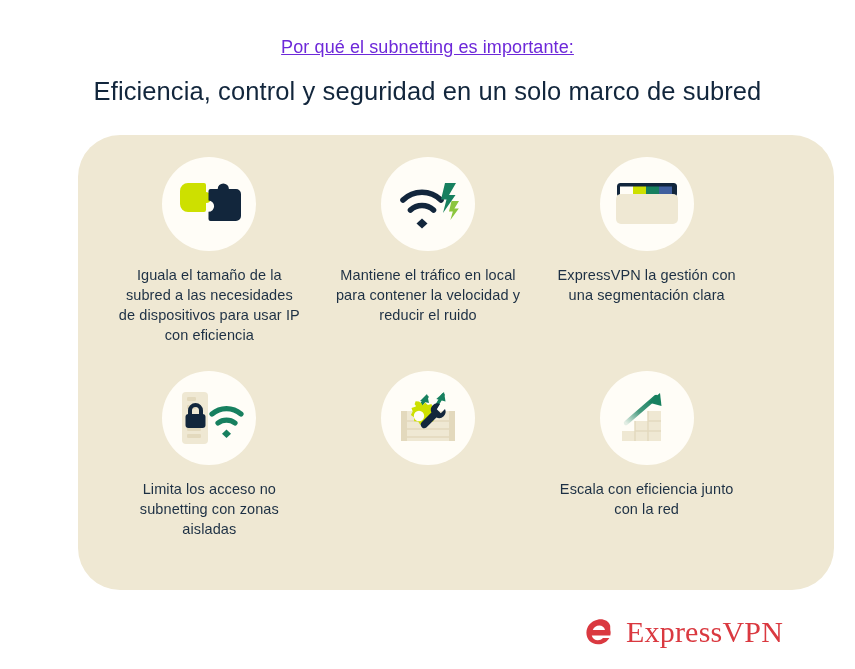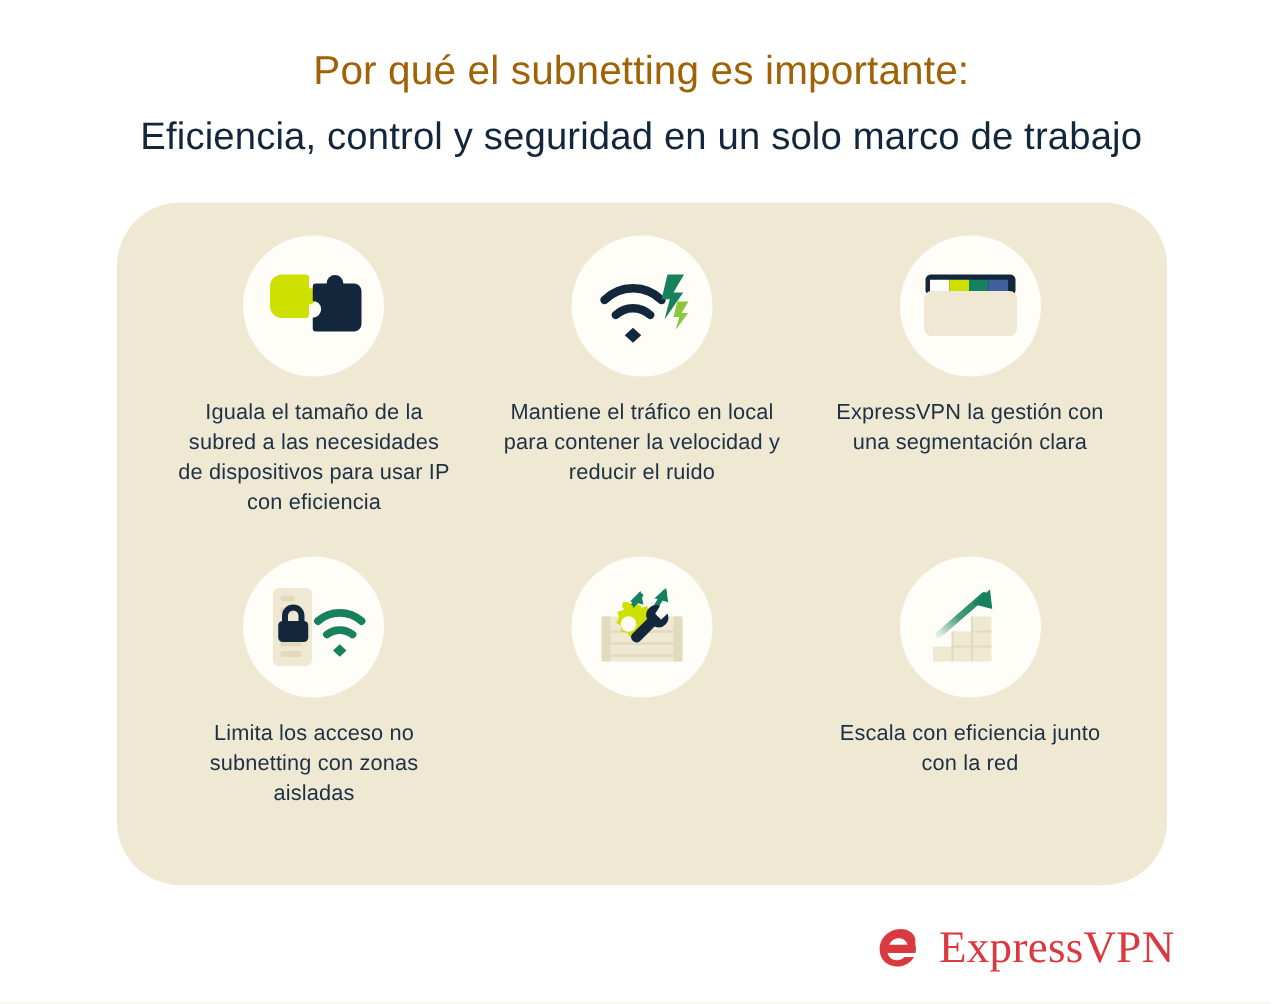--- a/index.html
+++ b/index.html
@@ -18,40 +18,41 @@
     position: relative;
     width: 855px;
     height: 669px;
   }
   
   .title-block {
     padding-top: 28px;
     text-align: center;
   }
   .title-line1 {
-    font-size: 27px;
+    font-size: 18px;
     line-height: 38px;
-    color: #a16207;
+    color: #6d28d9;
     font-weight: 400;
     letter-spacing: 0.1px;
+    text-decoration: underline;
   }
   .title-line2 {
     font-size: 25.5px;
     line-height: 38px;
     color: #12263c;
     font-weight: 400;
     margin-top: 6px;
     letter-spacing: 0.1px;
   }
   
   .card {
     position: absolute;
     left: 78px;
     top: 135px;
-    width: 700px;
+    width: 756px;
     height: 455px;
     background: #efe8d3;
     border-radius: 42px;
     text-decoration: underline;
   }
   .grid {
     position: absolute;
     left: 0;
     top: 0;
     width: 700px;
@@ -110,21 +111,21 @@
     line-height: 1;
   }
 </style>
 </head>
 <body>
 
 <div class="page">
 
   <div class="title-block">
     <div class="title-line1">Por qué el subnetting es importante:</div>
-    <div class="title-line2">Eficiencia, control y seguridad en un solo marco de trabajo</div>
+    <div class="title-line2">Eficiencia, control y seguridad en un solo marco de subred</div>
   </div>
 
   <div class="card">
     <div class="grid">
 
       <div class="cell">
         <div class="icon-circle">
           <svg class="ico" width="70" height="58" viewBox="0 0 70 58">
             <path d="M6 10 a8 8 0 0 1 8-8 h16 a2 2 0 0 1 2 2 v7 a5.5 5.5 0 1 1 0 11 v7 a2 2 0 0 1-2 2 h-16 a8 8 0 0 1-8-8 z" fill="#cde000" transform="translate(0,6)"></path>
             <path d="M36.5 8 h7.2 a5.6 5.6 0 0 1 11.2 0 h7.1 a5 5 0 0 1 5 5 v22 a5 5 0 0 1-5 5 h-25.5 a2 2 0 0 1-2-2 v-7.2 a5.6 5.6 0 1 0 0-11.2 v-9.6 a2 2 0 0 1 2-2 z" fill="#12263c" transform="translate(0,6)"></path>

